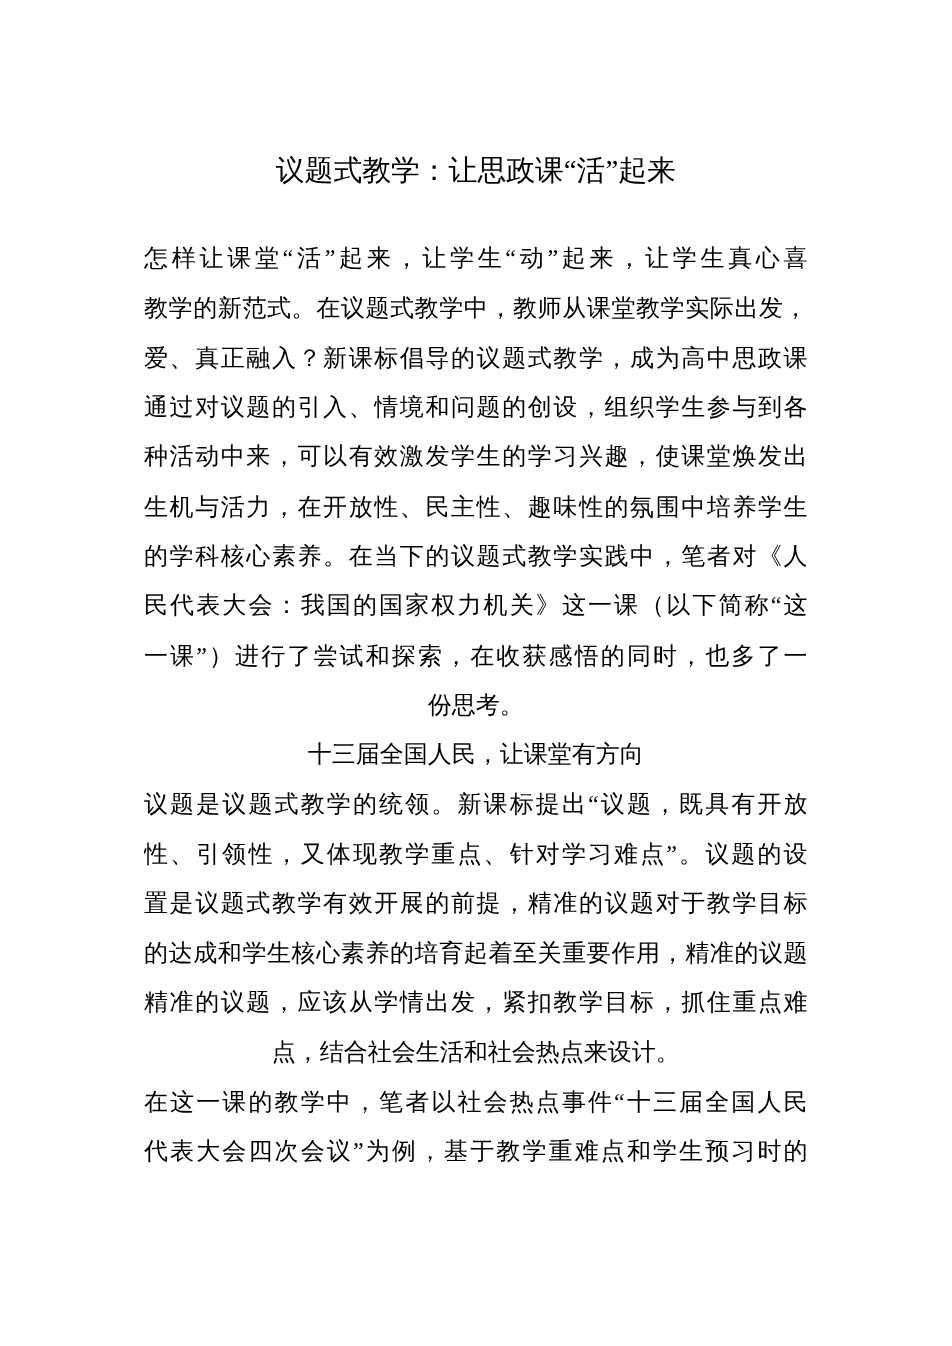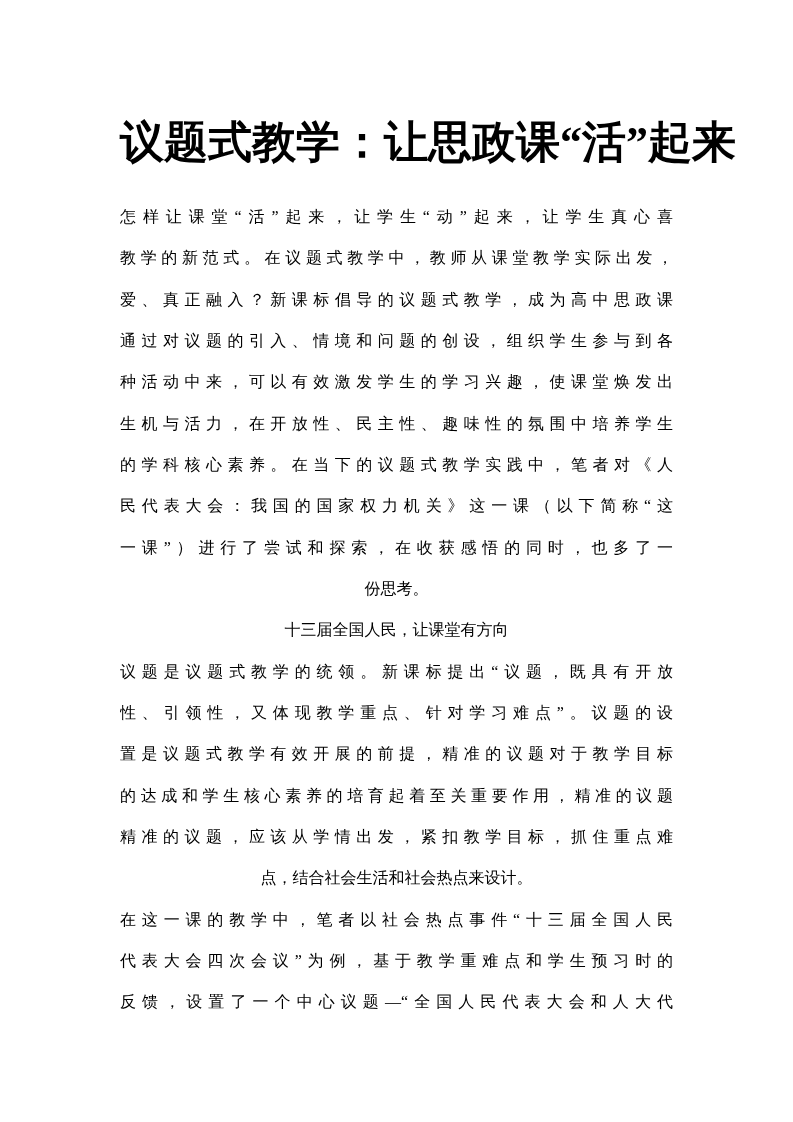--- a/index.html
+++ b/index.html
@@ -15,32 +15,32 @@
     overflow: hidden;
     font-family: "Liberation Serif", "DejaVu Serif", serif;
     color: #000000;
   }
   .doc-title {
     position: absolute;
     left: 120px;
     top: 121px;
     width: 553px;
     margin: 0;
-    font-size: 44px;
+    font-size: 24px;
     line-height: 44px;
-    font-weight: bold;
+    font-weight: normal;
     text-align: center;
     white-space: nowrap;
   }
   .doc-body {
     position: absolute;
     left: 120px;
     top: 196px;
     width: 553px;
-    font-size: 16px;
+    font-size: 20px;
   }
   .line {
     height: 41.34px;
     line-height: 41.34px;
     overflow: hidden;
     text-align: center;
   }
   .line.j {
     text-align: justify;
     text-align-last: justify;
@@ -65,15 +65,14 @@
       <div class="line">份思考。</div>
       <div class="line">十三届全国人民，让课堂有方向</div>
       <div class="line j">议题是议题式教学的统领。新课标提出“议题，既具有开放</div>
       <div class="line j">性、引领性，又体现教学重点、针对学习难点”。议题的设</div>
       <div class="line j">置是议题式教学有效开展的前提，精准的议题对于教学目标</div>
       <div class="line j">的达成和学生核心素养的培育起着至关重要作用，精准的议题</div>
       <div class="line j">精准的议题，应该从学情出发，紧扣教学目标，抓住重点难</div>
       <div class="line">点，结合社会生活和社会热点来设计。</div>
       <div class="line j">在这一课的教学中，笔者以社会热点事件“十三届全国人民</div>
       <div class="line j">代表大会四次会议”为例，基于教学重难点和学生预习时的</div>
-      <div class="line j">反馈，设置了一个中心议题—“全国人民代表大会和人大代</div>
     </main>
 </div>
 
 </body></html>

